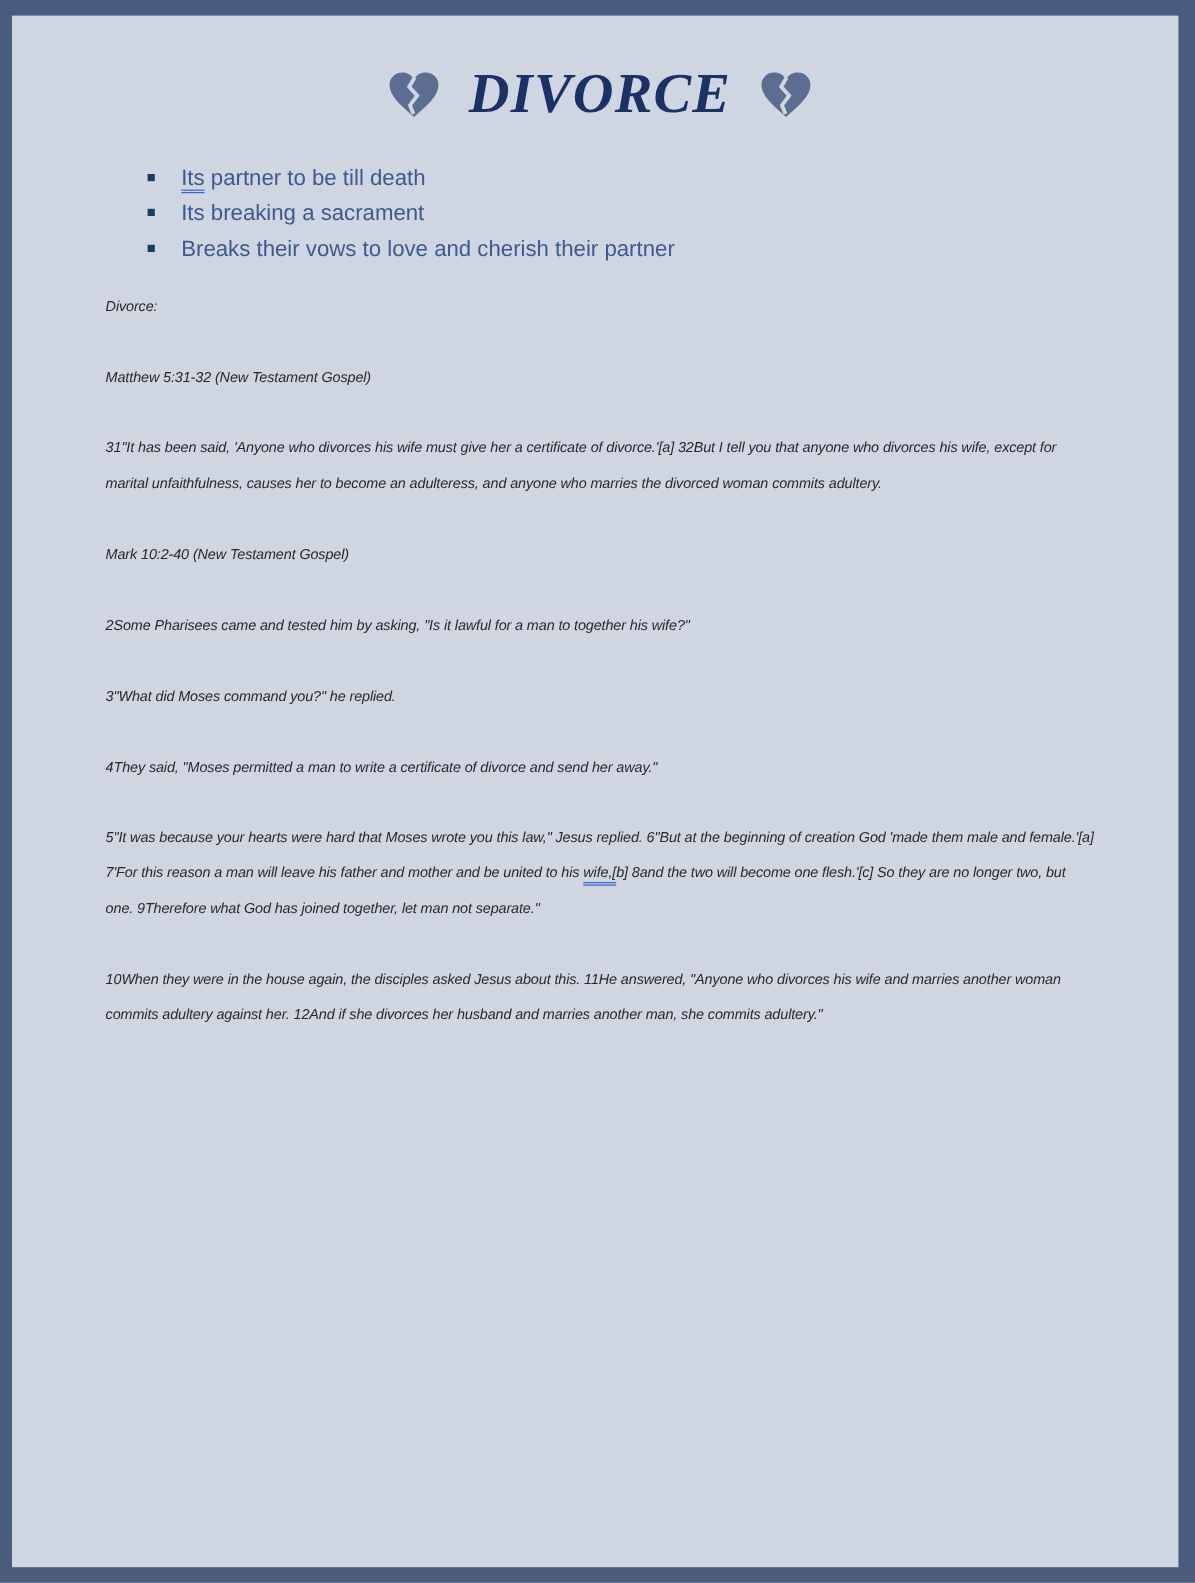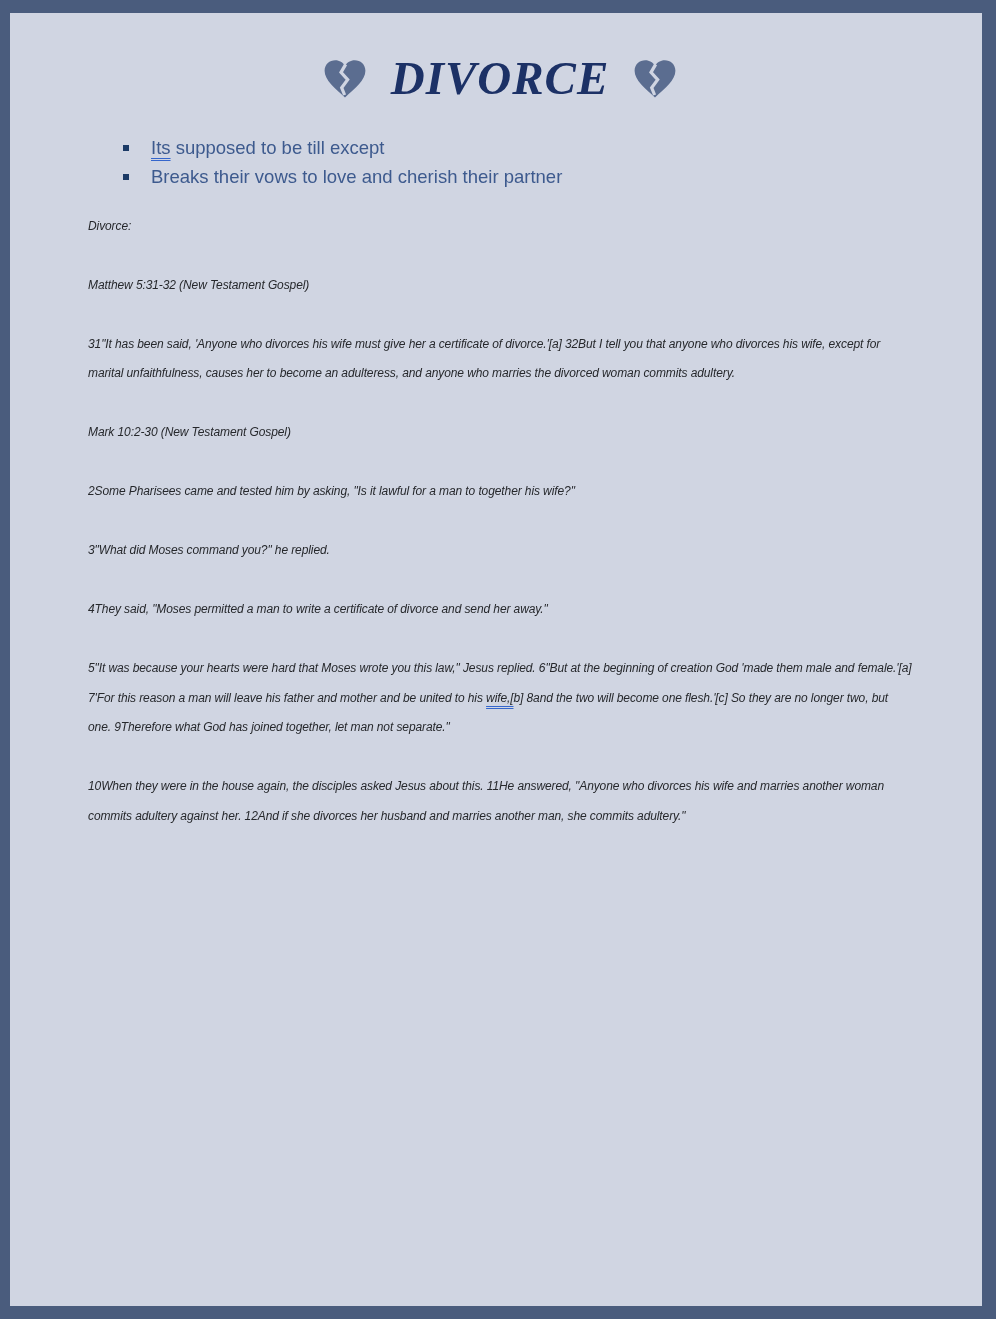--- a/index.html
+++ b/index.html
@@ -77,29 +77,30 @@
     <span class="heart">
       <svg width="44" height="40" viewBox="0 0 33 30" aria-hidden="true">
         <path class="heart-fill" d="M16.5 28.8 C 9 22.4, 1.2 15.8, 1.2 8.9 C 1.2 4, 5 1, 9.2 1 C 12.4 1, 15 2.7, 16.5 5.2 C 18 2.7, 20.6 1, 23.8 1 C 28 1, 31.8 4, 31.8 8.9 C 31.8 15.8, 24 22.4, 16.5 28.8 Z" fill="#5b6d90"></path>
         <polyline class="heart-crack" points="17,4 13.5,10 18.5,15.5 14,21.5 16.2,27" fill="none" stroke-width="2.4" stroke="#d0d5e2"></polyline>
       </svg>
     </span>
   </div>
 
 
   <ul class="reasons">
-      <li><span class="grammar">Its</span><span> supposed to be till except</span></li>
+      <li><span class="grammar">Its</span><span> partner to be till death</span></li>
+      <li><span>Its breaking a sacrament</span></li>
       <li><span>Breaks their vows to love and cherish their partner</span></li>
     </ul>
 
   <div class="body-text">
       <p><span>Divorce:</span></p>
       <p><span>Matthew 5:31-32 (New Testament Gospel)</span></p>
       <p><span>31"It has been said, 'Anyone who divorces his wife must give her a certificate of divorce.'[a] 32But I tell you that anyone who divorces his wife, except for marital unfaithfulness, causes her to become an adulteress, and anyone who marries the divorced woman commits adultery.</span></p>
-      <p><span>Mark 10:2-30 (New Testament Gospel)</span></p>
+      <p><span>Mark 10:2-40 (New Testament Gospel)</span></p>
       <p><span>2Some Pharisees came and tested him by asking, "Is it lawful for a man to together his wife?"</span></p>
       <p><span>3"What did Moses command you?" he replied.</span></p>
       <p><span>4They said, "Moses permitted a man to write a certificate of divorce and send her away."</span></p>
       <p><span>5"It was because your hearts were hard that Moses wrote you this law," Jesus replied. 6"But at the beginning of creation God 'made them male and female.'[a] 7'For this reason a man will leave his father and mother and be united to his </span><span class="grammar">wife,[</span><span>b] 8and the two will become one flesh.'[c] So they are no longer two, but one. 9Therefore what God has joined together, let man not separate."</span></p>
       <p><span>10When they were in the house again, the disciples asked Jesus about this. 11He answered, "Anyone who divorces his wife and marries another woman commits adultery against her. 12And if she divorces her husband and marries another man, she commits adultery."</span></p>
     </div>
 
 </div>
 
 </body></html>

